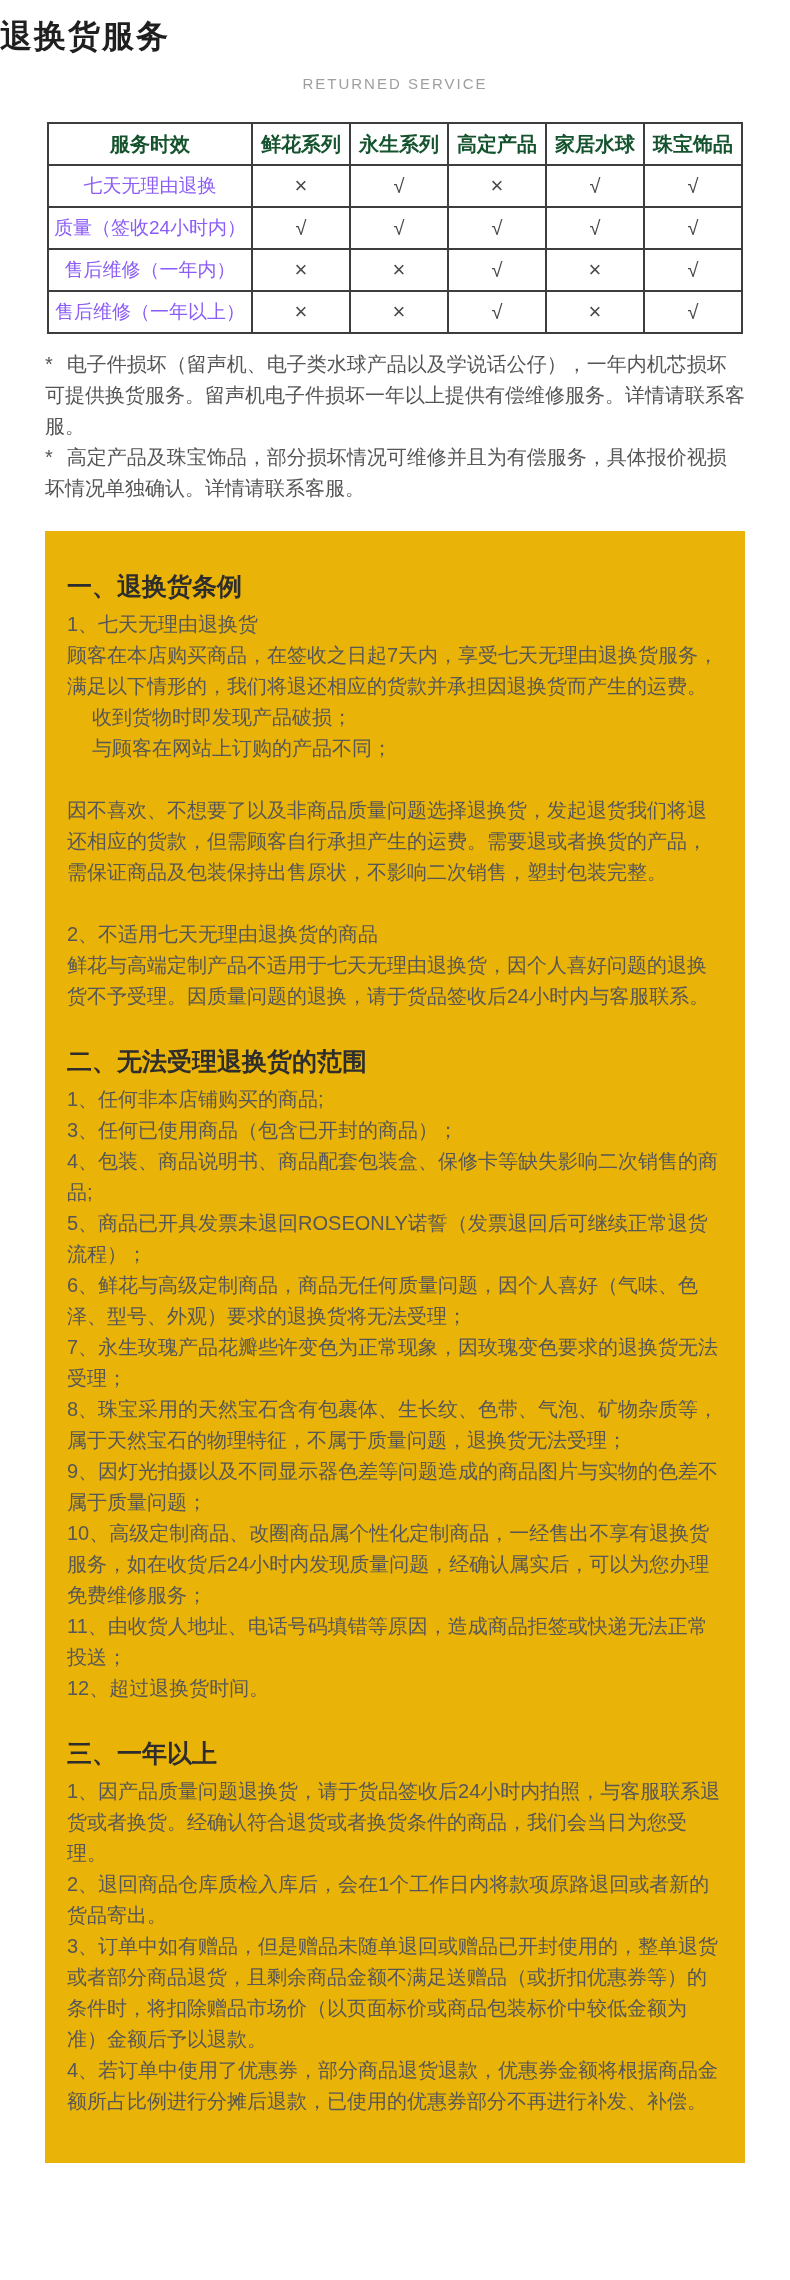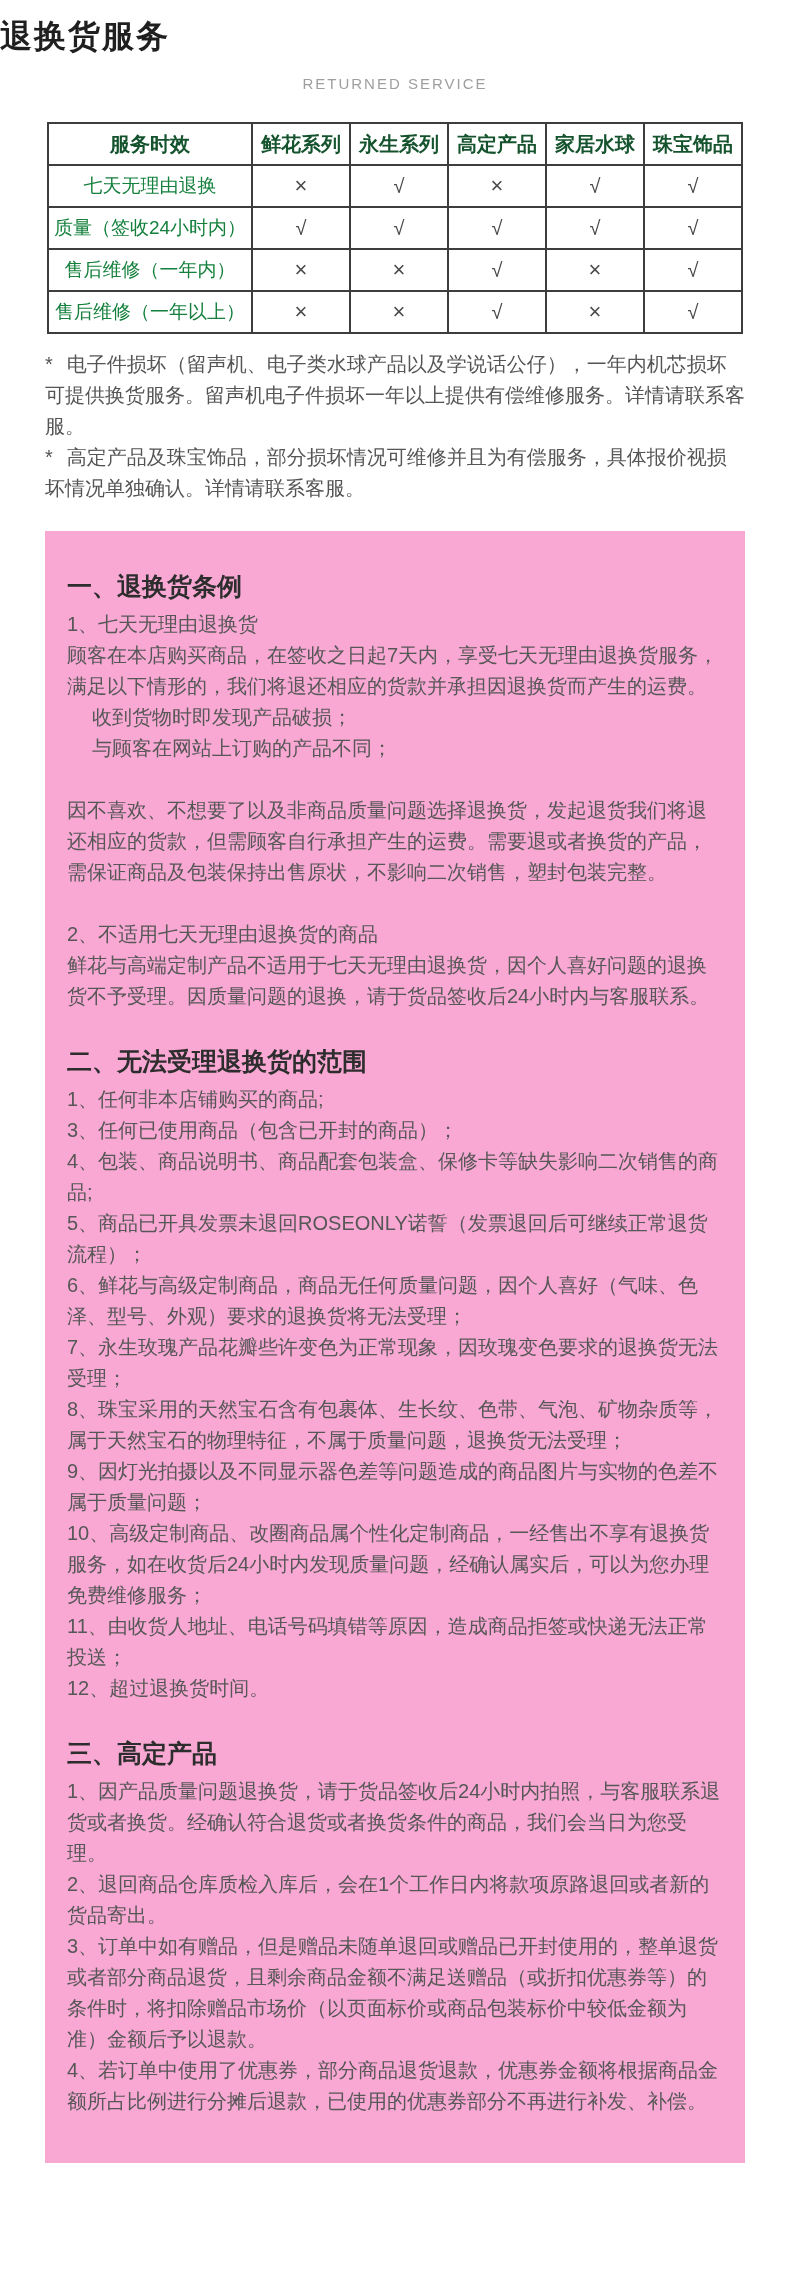--- a/index.html
+++ b/index.html
@@ -29,37 +29,37 @@
   }
   table.matrix th, table.matrix td {
     border:2px solid #3d3d3d;
     height:40px; padding:0 2px;
     text-align:center; vertical-align:middle;
     overflow:hidden; white-space:nowrap;
   }
   table.matrix col.c-label { width:204px; }
   table.matrix col.c-series { width:98px; }
   table.matrix th { font-size:20px; font-weight:bold; color:#14532d; }
-  td.row-label { font-size:19px; color:#15803d; }
+  td.row-label { font-size:19px; color:#8b5cf6; }
   .mark { display:inline-block; color:#4a4a4a; }
   .mark.check { font-size:20px; }
   .mark.cross { font-size:22px; line-height:20px; }
 
   
   .footnotes {
     width:700px; margin:15px auto 0;
     font-size:20px; line-height:31px; color:#555555;
   }
   .footnotes p { margin:0; }
   .fn-star { display:inline-block; margin-right:14px; }
 
   
   .panel {
     width:700px; margin:27px auto 0;
-    background:#f9a8d4;
+    background:#eab308;
     box-sizing:border-box;
     padding:36px 22px 46px;
   }
   .section + .section { margin-top:30px; }
   .section h2 {
     margin:0 0 4px; font-size:25px; line-height:38px;
     font-weight:bold; color:#2d2d2d;
   }
   .section p {
     margin:0; font-size:20px; line-height:31px; color:#575757;
@@ -156,21 +156,21 @@
         <p>5、商品已开具发票未退回ROSEONLY诺誓（发票退回后可继续正常退货流程）；</p>
         <p>6、鲜花与高级定制商品，商品无任何质量问题，因个人喜好（气味、色泽、型号、外观）要求的退换货将无法受理；</p>
         <p>7、永生玫瑰产品花瓣些许变色为正常现象，因玫瑰变色要求的退换货无法受理；</p>
         <p>8、珠宝采用的天然宝石含有包裹体、生长纹、色带、气泡、矿物杂质等，属于天然宝石的物理特征，不属于质量问题，退换货无法受理；</p>
         <p>9、因灯光拍摄以及不同显示器色差等问题造成的商品图片与实物的色差不属于质量问题；</p>
         <p>10、高级定制商品、改圈商品属个性化定制商品，一经售出不享有退换货服务，如在收货后24小时内发现质量问题，经确认属实后，可以为您办理免费维修服务；</p>
         <p>11、由收货人地址、电话号码填错等原因，造成商品拒签或快递无法正常投送；</p>
         <p>12、超过退换货时间。</p>
       </div>
       <div class="section">
-        <h2>三、高定产品</h2>
+        <h2>三、一年以上</h2>
         <p>1、因产品质量问题退换货，请于货品签收后24小时内拍照，与客服联系退货或者换货。经确认符合退货或者换货条件的商品，我们会当日为您受理。</p>
         <p>2、退回商品仓库质检入库后，会在1个工作日内将款项原路退回或者新的货品寄出。</p>
         <p>3、订单中如有赠品，但是赠品未随单退回或赠品已开封使用的，整单退货或者部分商品退货，且剩余商品金额不满足送赠品（或折扣优惠券等）的条件时，将扣除赠品市场价（以页面标价或商品包装标价中较低金额为准）金额后予以退款。</p>
         <p>4、若订单中使用了优惠券，部分商品退货退款，优惠券金额将根据商品金额所占比例进行分摊后退款，已使用的优惠券部分不再进行补发、补偿。</p>
       </div>
     </div>
 
 </div>
 
 </body></html>

